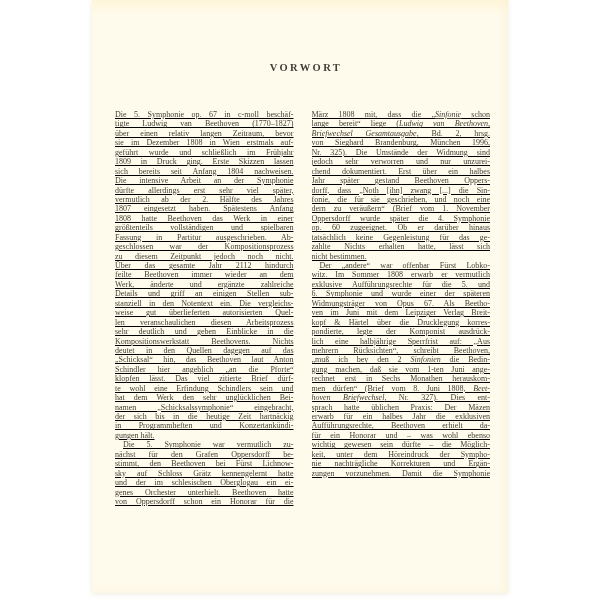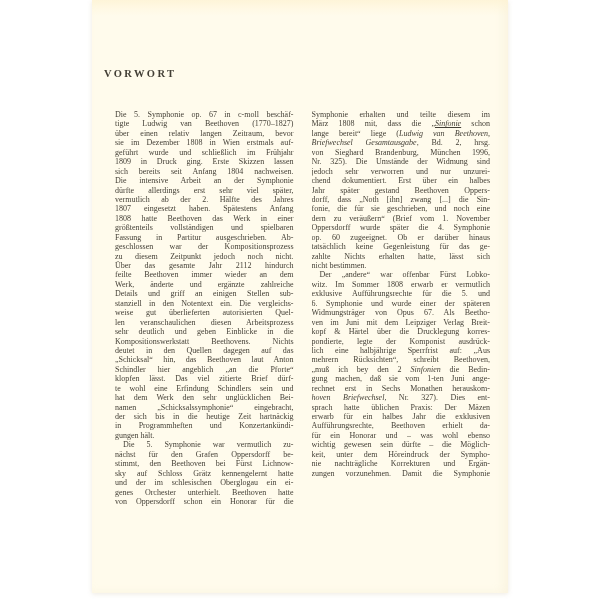--- a/index.html
+++ b/index.html
@@ -26,33 +26,35 @@
     left: 0; top: 0; right: 0;
     height: 16px;
     background: linear-gradient(to bottom, rgba(255,242,205,0.55), rgba(255,242,205,0));
     pointer-events: none;
   }
   .page-title {
     position: absolute;
     top: 56px;
     left: 0;
     width: 100%;
-    margin: 12px;
+    margin: 6px;
+    text-align: center;
     font-size: 10.5px;
     font-weight: bold;
     letter-spacing: 2.4px;
     color: var(--text, #423e35);
   }
   .text-block {
     position: absolute;
     left: 23px;
     top: 110px;
     width: 375px;
     display: flex;
     gap: 18px;
+    text-decoration: underline;
   }
   .col {
     width: 182px;
     color: var(--text, #423e35);
     font-size: 8px;
     line-height: 9.45px;
   }
   .line {
     height: 9.45px;
     overflow: hidden;
@@ -113,21 +115,20 @@
         <div class="line pend">gungen hält.</div>
         <div class="line indent">Die 5. Symphonie war vermutlich zu-</div>
         <div class="line">nächst für den Grafen Oppersdorff be-</div>
         <div class="line">stimmt, den Beethoven bei Fürst Lichnow-</div>
         <div class="line">sky auf Schloss Grätz kennengelernt hatte</div>
         <div class="line">und der im schlesischen Oberglogau ein ei-</div>
         <div class="line">genes Orchester unterhielt. Beethoven hatte</div>
         <div class="line">von Oppersdorff schon ein Honorar für die</div>
       </div>
     <div class="col" id="col-right">
-        <div class="line">Symphonie erhalten und teilte diesem im</div>
         <div class="line">März 1808 mit, dass die „<i class="u">Sinfonie</i> schon</div>
         <div class="line">lange bereit“ liege (<i>Ludwig van Beethoven,</i></div>
         <div class="line"><i>Briefwechsel Gesamtausgabe</i>, Bd. 2, hrsg.</div>
         <div class="line">von Sieghard Brandenburg, München 1996,</div>
         <div class="line">Nr. 325). Die Umstände der Widmung sind</div>
         <div class="line">jedoch sehr verworren und nur unzurei-</div>
         <div class="line">chend dokumentiert. Erst über ein halbes</div>
         <div class="line">Jahr später gestand Beethoven Oppers-</div>
         <div class="line">dorff, dass „Noth [ihn] zwang [...] die Sin-</div>
         <div class="line">fonie, die für sie geschrieben, und noch eine</div>
@@ -143,20 +144,21 @@
         <div class="line">6. Symphonie und wurde einer der späteren</div>
         <div class="line">Widmungsträger von Opus 67. Als Beetho-</div>
         <div class="line">ven im Juni mit dem Leipziger Verlag Breit-</div>
         <div class="line">kopf &amp; Härtel über die Drucklegung korres-</div>
         <div class="line">pondierte, legte der Komponist ausdrück-</div>
         <div class="line">lich eine halbjährige Sperrfrist auf: „Aus</div>
         <div class="line">mehrern Rücksichten“, schreibt Beethoven,</div>
         <div class="line">„muß ich bey den 2 <i>Sinfonien</i> die Bedin-</div>
         <div class="line">gung machen, daß sie vom 1-ten Juni ange-</div>
         <div class="line">rechnet erst in Sechs Monathen herauskom-</div>
+        <div class="line">men dürfen“ (Brief vom 8. Juni 1808, <i>Beet-</i></div>
         <div class="line"><i>hoven Briefwechsel</i>, Nr. 327). Dies ent-</div>
         <div class="line">sprach hatte üblichen Praxis: Der Mäzen</div>
         <div class="line">erwarb für ein halbes Jahr die exklusiven</div>
         <div class="line">Aufführungsrechte, Beethoven erhielt da-</div>
         <div class="line">für ein Honorar und – was wohl ebenso</div>
         <div class="line">wichtig gewesen sein dürfte – die Möglich-</div>
         <div class="line">keit, unter dem Höreindruck der Sympho-</div>
         <div class="line">nie nachträgliche Korrekturen und Ergän-</div>
         <div class="line">zungen vorzunehmen. Damit die Symphonie</div>
       </div>

